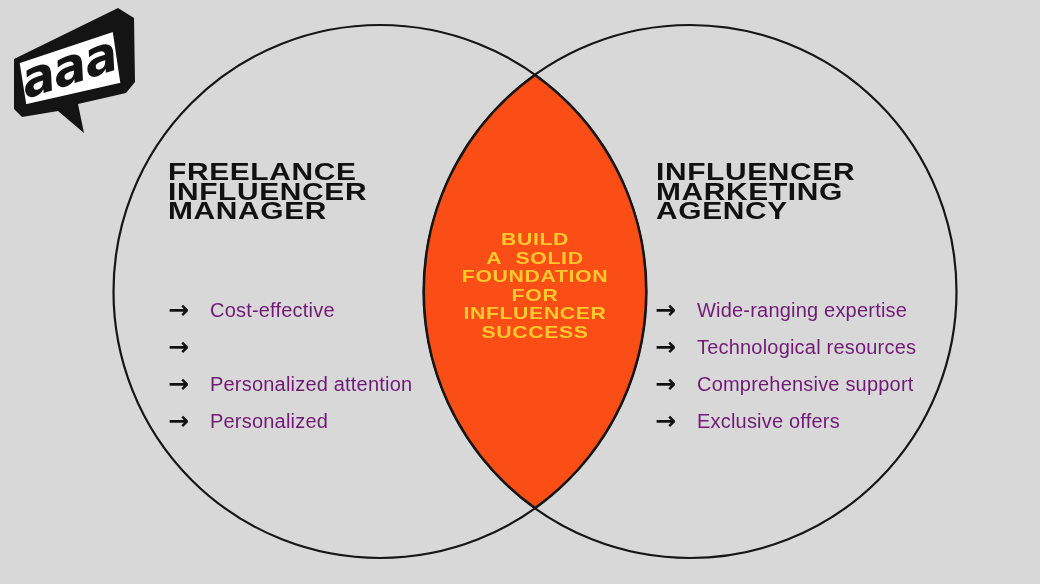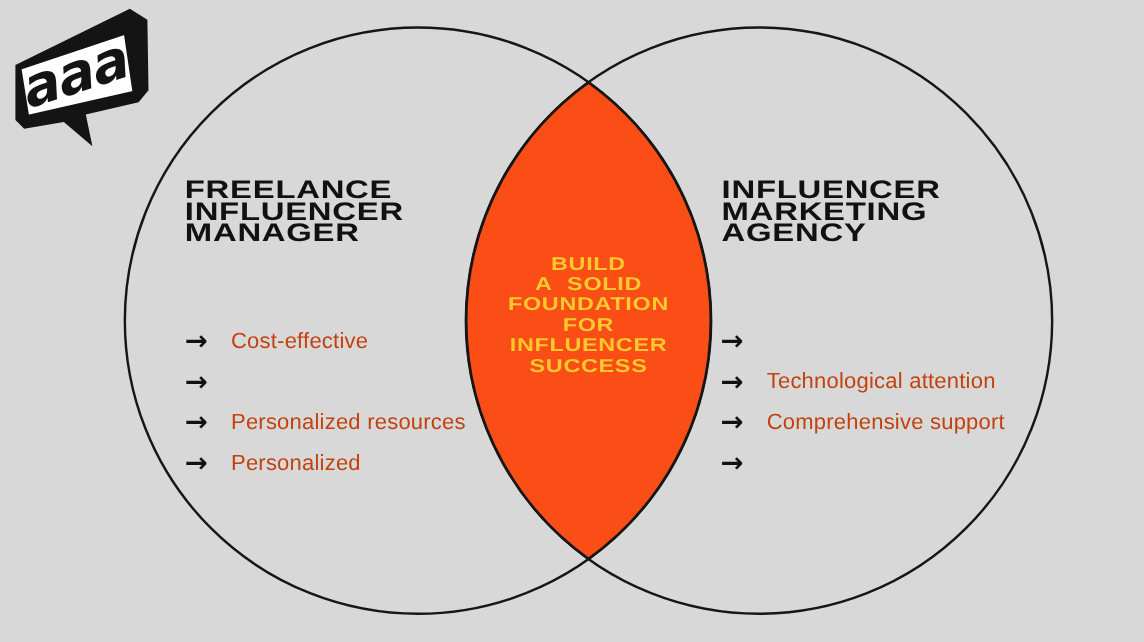--- a/index.html
+++ b/index.html
@@ -53,21 +53,21 @@
   .arrow {
     font-family: "DejaVu Sans", sans-serif;
     font-weight: bold;
     font-size: 25px;
     color: #111;
     width: 42px;
     line-height: 22px;
   }
   .item-label {
     font-size: 20px;
-    color: #c2410c;
+    color: #701a75;
     letter-spacing: 0.2px;
     white-space: nowrap;
   }
 
   
   .overlap-text {
     position: absolute;
     left: 425px; top: 231px; width: 220px;
     text-align: center;
     color: #fec92d;
@@ -115,42 +115,44 @@
   <div class="list list-left">
     <div class="row">
       <span class="arrow">→</span>
       <span class="item-label">Cost-effective</span>
     </div>
     <div class="row">
       <span class="arrow">→</span>
     </div>
     <div class="row">
       <span class="arrow">→</span>
-      <span class="item-label">Personalized resources</span>
+      <span class="item-label">Personalized attention</span>
     </div>
     <div class="row">
       <span class="arrow">→</span>
       <span class="item-label">Personalized</span>
     </div>
   </div>
 
   <div class="list list-right">
     <div class="row">
       <span class="arrow">→</span>
+      <span class="item-label">Wide-ranging expertise</span>
     </div>
     <div class="row">
       <span class="arrow">→</span>
-      <span class="item-label">Technological attention</span>
+      <span class="item-label">Technological resources</span>
     </div>
     <div class="row">
       <span class="arrow">→</span>
       <span class="item-label">Comprehensive support</span>
     </div>
     <div class="row">
       <span class="arrow">→</span>
+      <span class="item-label">Exclusive offers</span>
     </div>
   </div>
 
   <div class="overlap-text">
     <div>BUILD</div>
     <div>A SOLID</div>
     <div>FOUNDATION</div>
     <div>FOR</div>
     <div>INFLUENCER</div>
     <div>SUCCESS</div>

